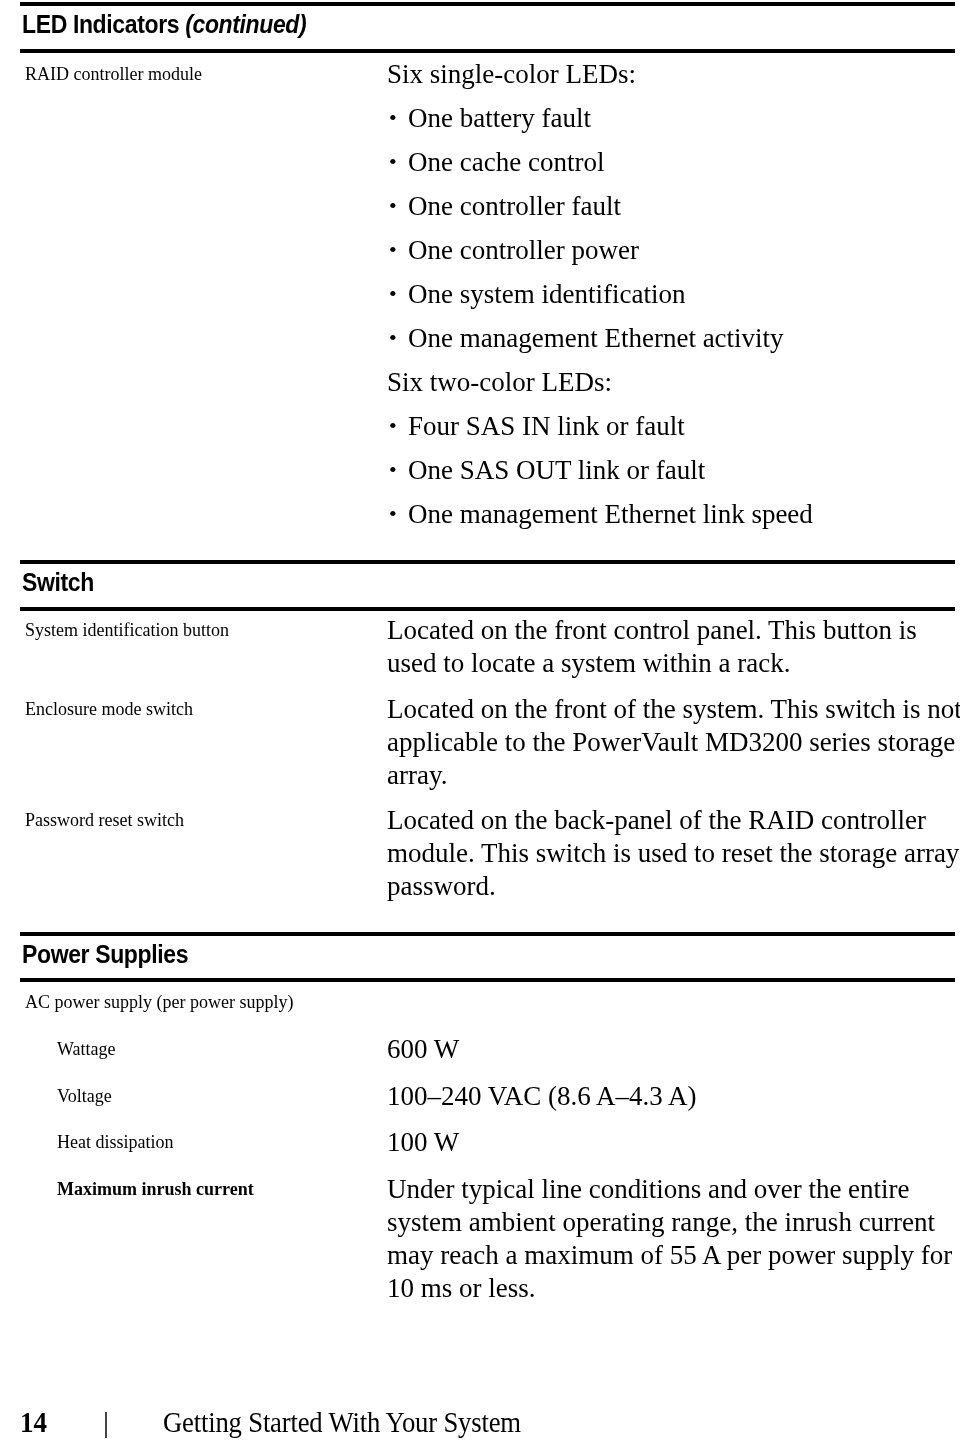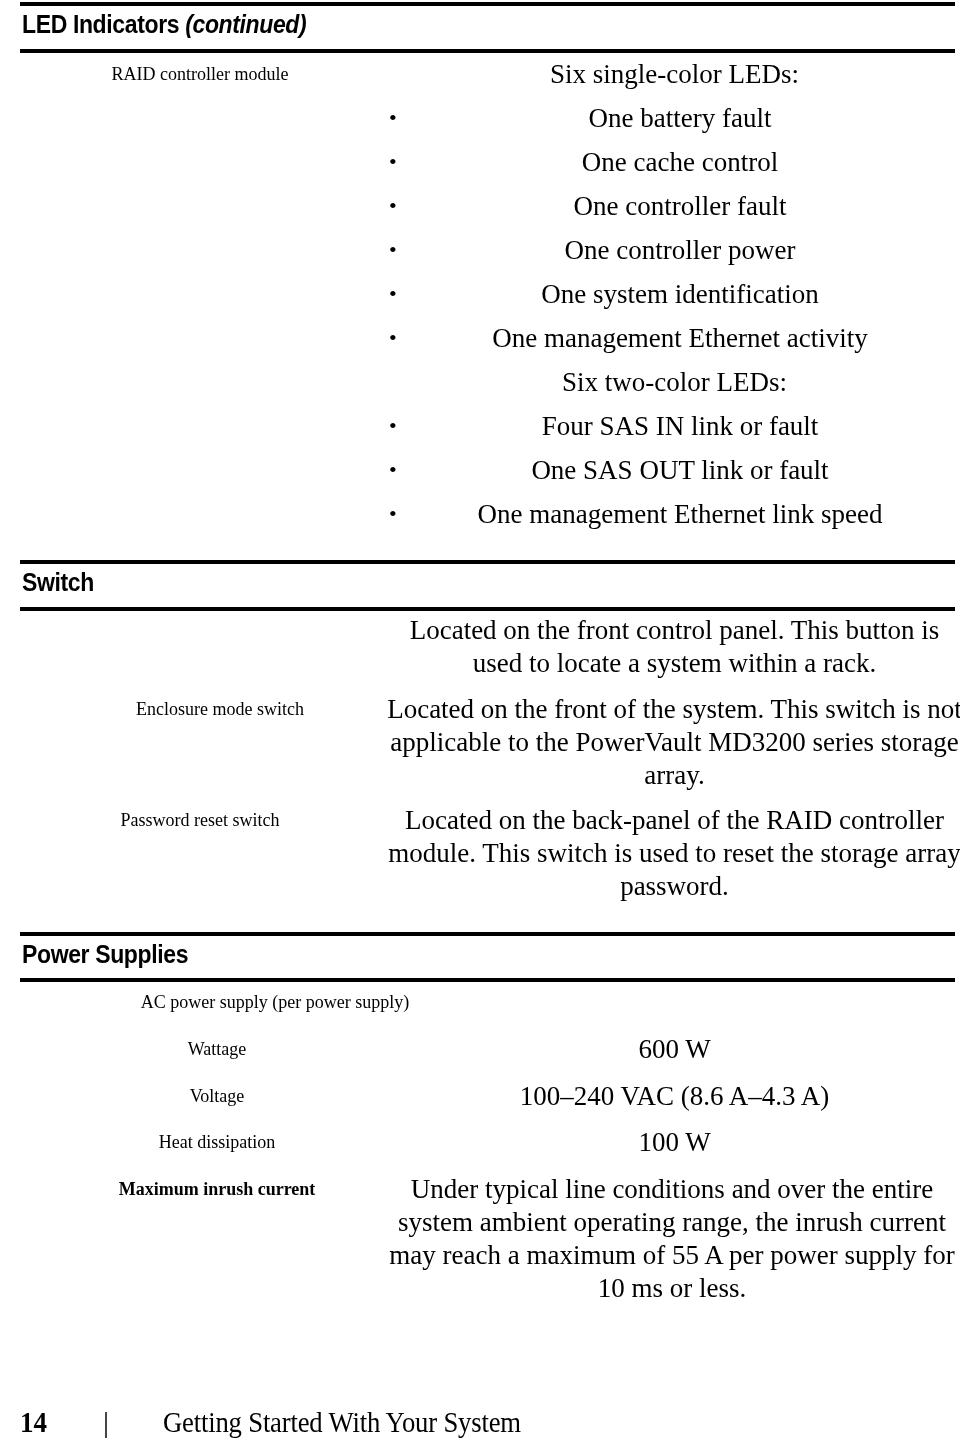--- a/index.html
+++ b/index.html
@@ -14,21 +14,20 @@
     font-family: "Liberation Serif", serif;
     color: #000000;
     overflow: hidden;
   }
 
   .page {
     position: absolute;
     left: 0; top: 0;
     width: 868px;
     height: 1454px;
-    text-align: center;
   }
 
   
   .rule {
     position: absolute;
     left: 20px;
     width: 935px;
     background: #000000;
     height: 4px;
   }
@@ -186,23 +185,24 @@
   </div>
 
   <div class="rule" style="top:560px;"></div>
 
   <div class="sec-head" style="top:570px;">
     <span>Switch</span>
   </div>
 
   <div class="rule" style="top:607px;"></div>
 
+  <div class="lcol" style="top:614px;">System identification button</div>
   <div class="rcol" style="top:614px;">Located on the front control panel. This button is used to locate a system within a rack.</div>
 
-  <div class="lcol" style="top:693px;margin-left:20px;">Enclosure mode switch</div>
+  <div class="lcol" style="top:693px;">Enclosure mode switch</div>
   <div class="rcol" style="top:693px;">Located on the front of the system. This switch is not applicable to the PowerVault MD3200 series storage array.</div>
 
   <div class="lcol" style="top:804px;">Password reset switch</div>
   <div class="rcol" style="top:804px;">Located on the back-panel of the RAID controller module. This switch is used to reset the storage array password.</div>
 
   <div class="rule" style="top:932px;"></div>
 
   <div class="sec-head" style="top:942px;">
     <span>Power Supplies</span>
   </div>

